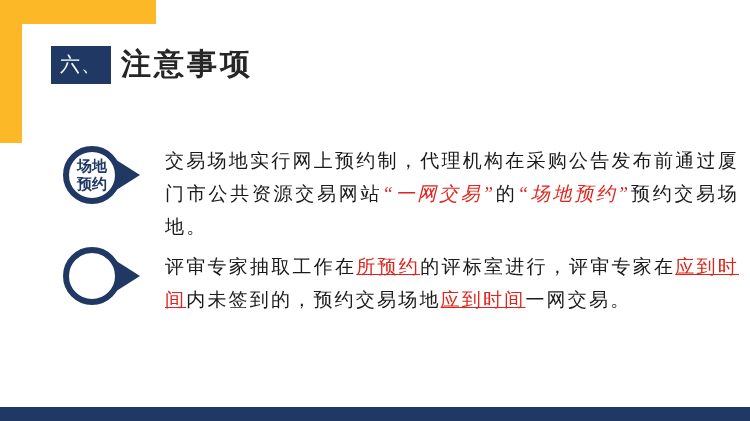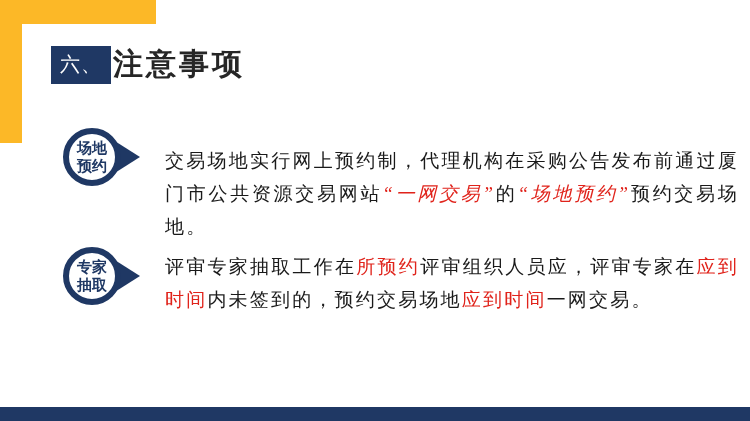--- a/index.html
+++ b/index.html
@@ -16,48 +16,48 @@
 
   
   .header{position:absolute;left:51px;top:44px;display:flex;align-items:center;}
   .num-badge{
     width:60px;height:38px;background:#1F3864;color:#ffffff;
     display:flex;align-items:center;justify-content:center;
     font-size:20px;letter-spacing:1px;
     font-family:"Liberation Serif","DejaVu Serif",serif;
   }
   .page-title{
-    margin-left:2px;color:#262626;font-weight:bold;font-size:30px;
+    margin-left:10px;color:#262626;font-weight:bold;font-size:30px;
     letter-spacing:3px;
     font-family:"Liberation Sans","DejaVu Sans",sans-serif;
   }
 
   
   .item{position:absolute;left:62px;}
-  .item-1{top:126px;}
+  .item-1{top:144px;}
   .item-2{top:245px;}
   .pin{position:relative;width:80px;height:62px;}
   .pin svg{position:absolute;left:0;top:0;}
   .pin-label{
     position:absolute;left:0;top:0;width:60px;height:62px;
     display:flex;flex-direction:column;align-items:center;justify-content:center;
     color:#1F3864;font-weight:bold;font-size:15px;line-height:18px;
     font-family:"Liberation Serif","DejaVu Serif",serif;
   }
 
   .para{
     position:absolute;left:165px;width:574px;
     color:#1a1a1a;font-size:19px;line-height:33px;letter-spacing:2.2px;
     text-align:justify;
     font-family:"Liberation Serif","DejaVu Serif",serif;
   }
   .para-1{top:144px;}
   .para-2{top:250px;}
   .seg.normal{color:#1a1a1a;}
-  .seg.red{color:#E0231B;}
+  .seg.red{color:#E0231B;text-decoration:underline;}
   .seg.red-italic{color:#E0231B;font-style:italic;}
 </style>
 </head>
 <body>
 
 <div class="corner-vbar"></div>
 <div class="corner-hbar"></div>
 
 <div class="header">
   <div class="num-badge">六、</div>
@@ -77,21 +77,17 @@
   </div>
 </div>
 <div class="para para-1"><span class="seg normal">交易场地实行网上预约制，代理机构在采购公告发布前通过厦门市公共资源交易网站</span><span class="seg red-italic">“一网交易”</span><span class="seg normal">的</span><span class="seg red-italic">“场地预约”</span><span class="seg normal">预约交易场地。</span></div>
 
 <div class="item item-2">
   <div class="pin">
     <svg width="80" height="62" viewBox="0 0 80 62">
       <polygon points="48,12 78,31 48,50" fill="#1F3864"></polygon>
       <circle cx="30" cy="31" r="26" fill="#ffffff" stroke="#1F3864" stroke-width="6"></circle>
     </svg>
-    <div class="pin-label">
-      <span>专家</span>
-      <span>抽取</span>
-    </div>
   </div>
 </div>
-<div class="para para-2"><span class="seg normal">评审专家抽取工作在</span><span class="seg red">所预约</span><span class="seg normal">评审组织人员应，评审专家在</span><span class="seg red">应到时间</span><span class="seg normal">内未签到的，预约交易场地</span><span class="seg red">应到时间</span><span class="seg normal">一网交易。</span></div>
+<div class="para para-2"><span class="seg normal">评审专家抽取工作在</span><span class="seg red">所预约</span><span class="seg normal">的评标室进行，评审专家在</span><span class="seg red">应到时间</span><span class="seg normal">内未签到的，预约交易场地</span><span class="seg red">应到时间</span><span class="seg normal">一网交易。</span></div>
 
 <div class="footer-bar"></div>
 
 </body></html>

